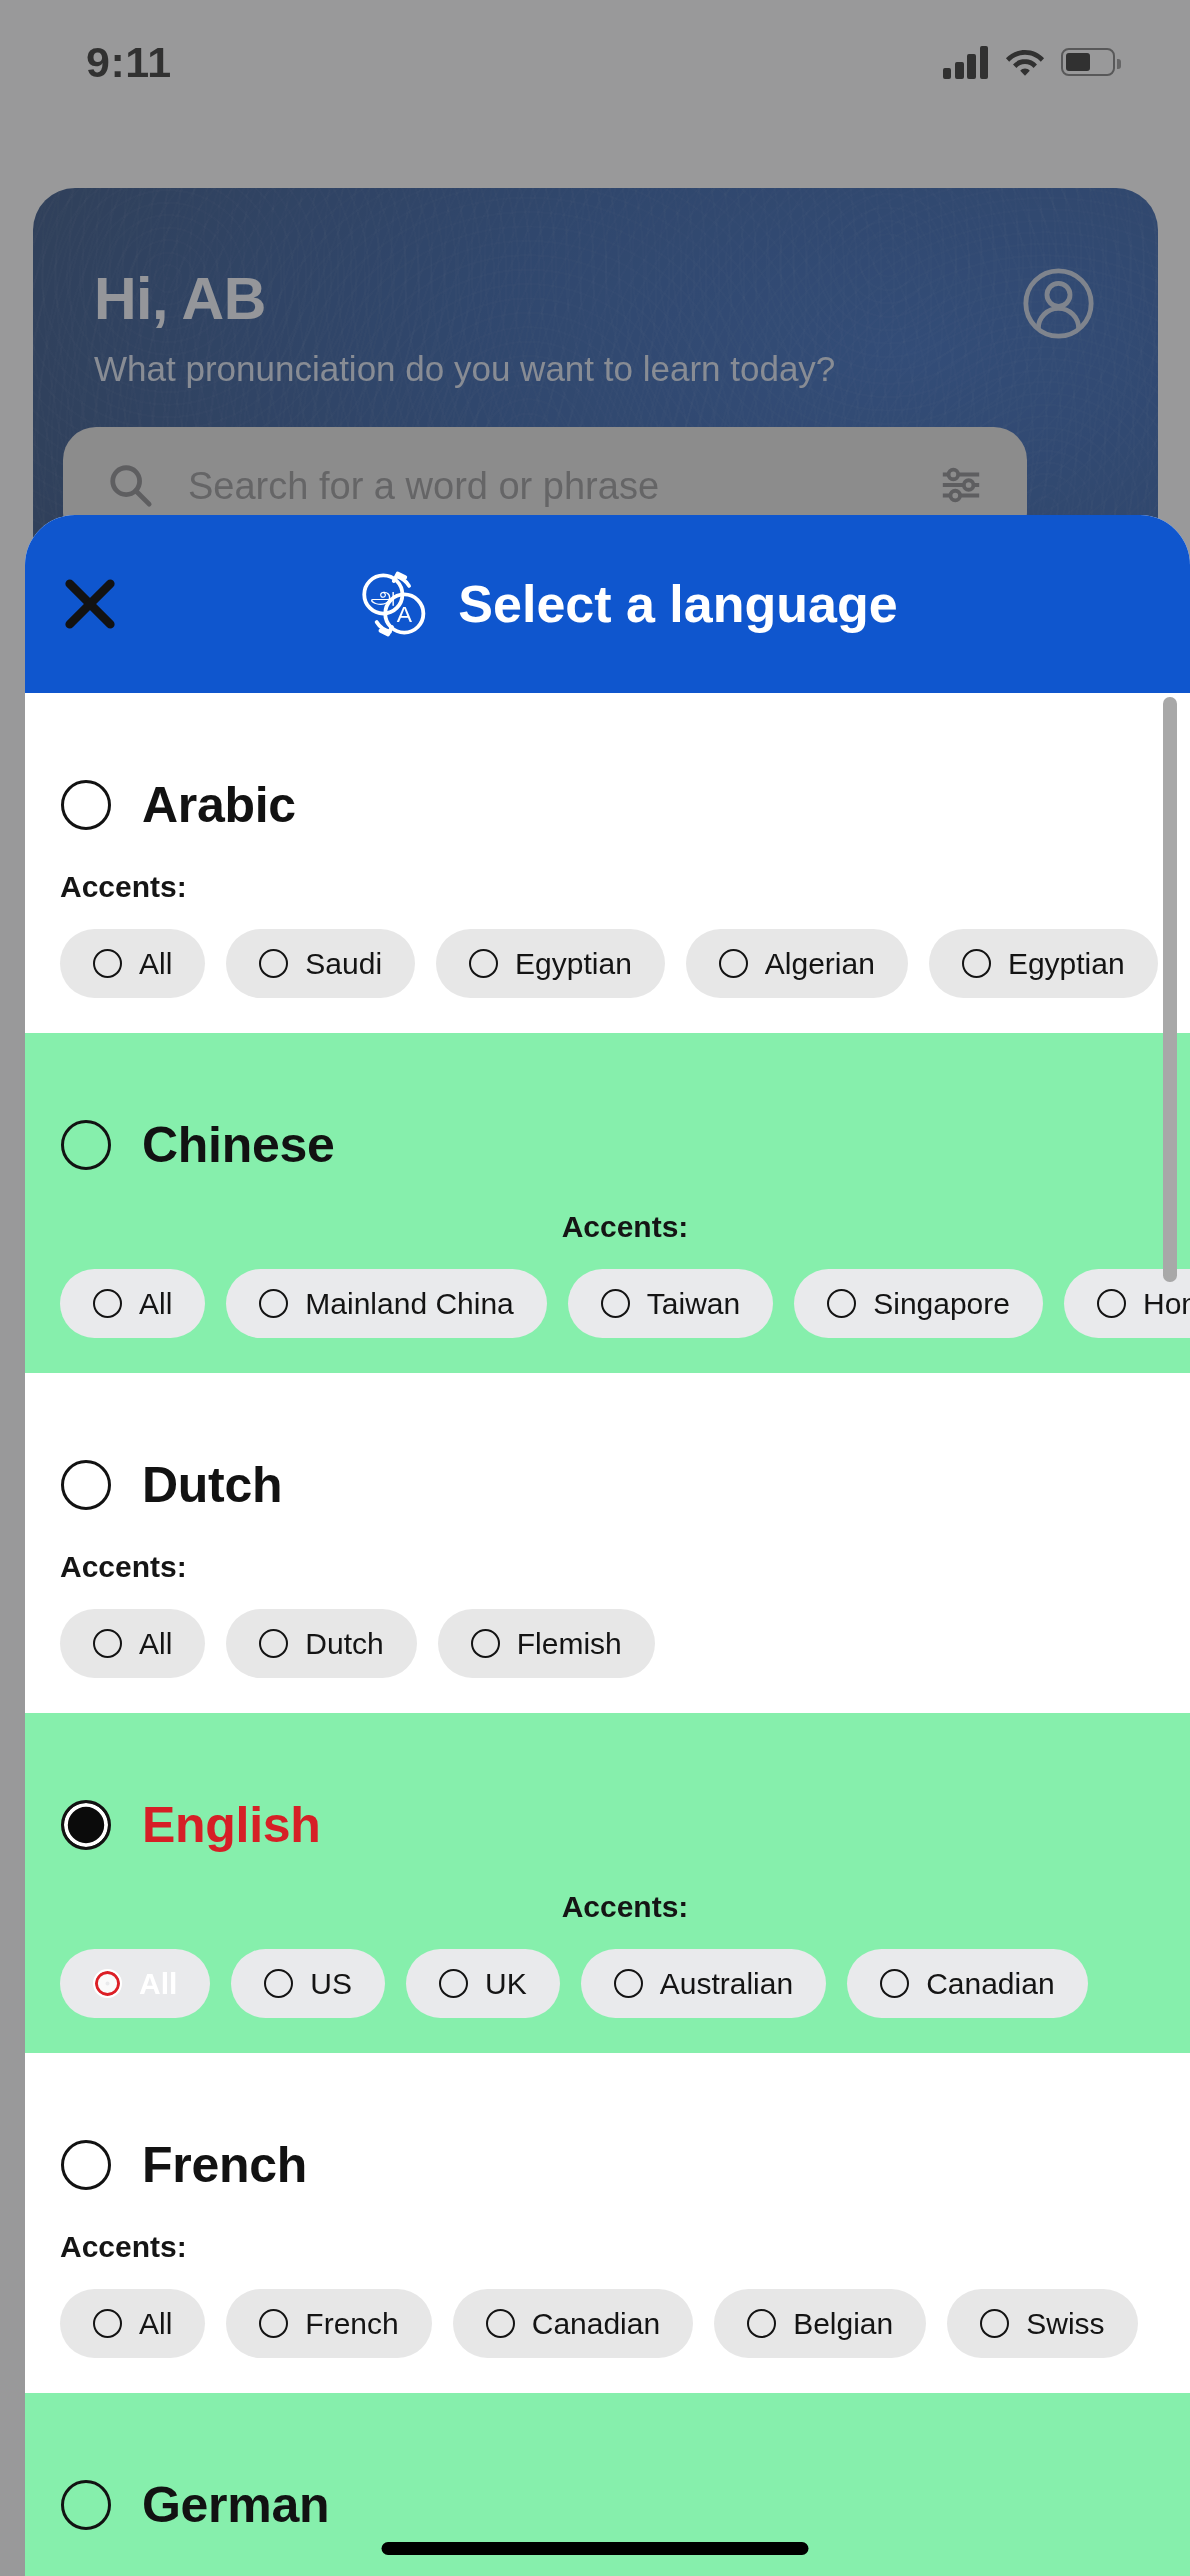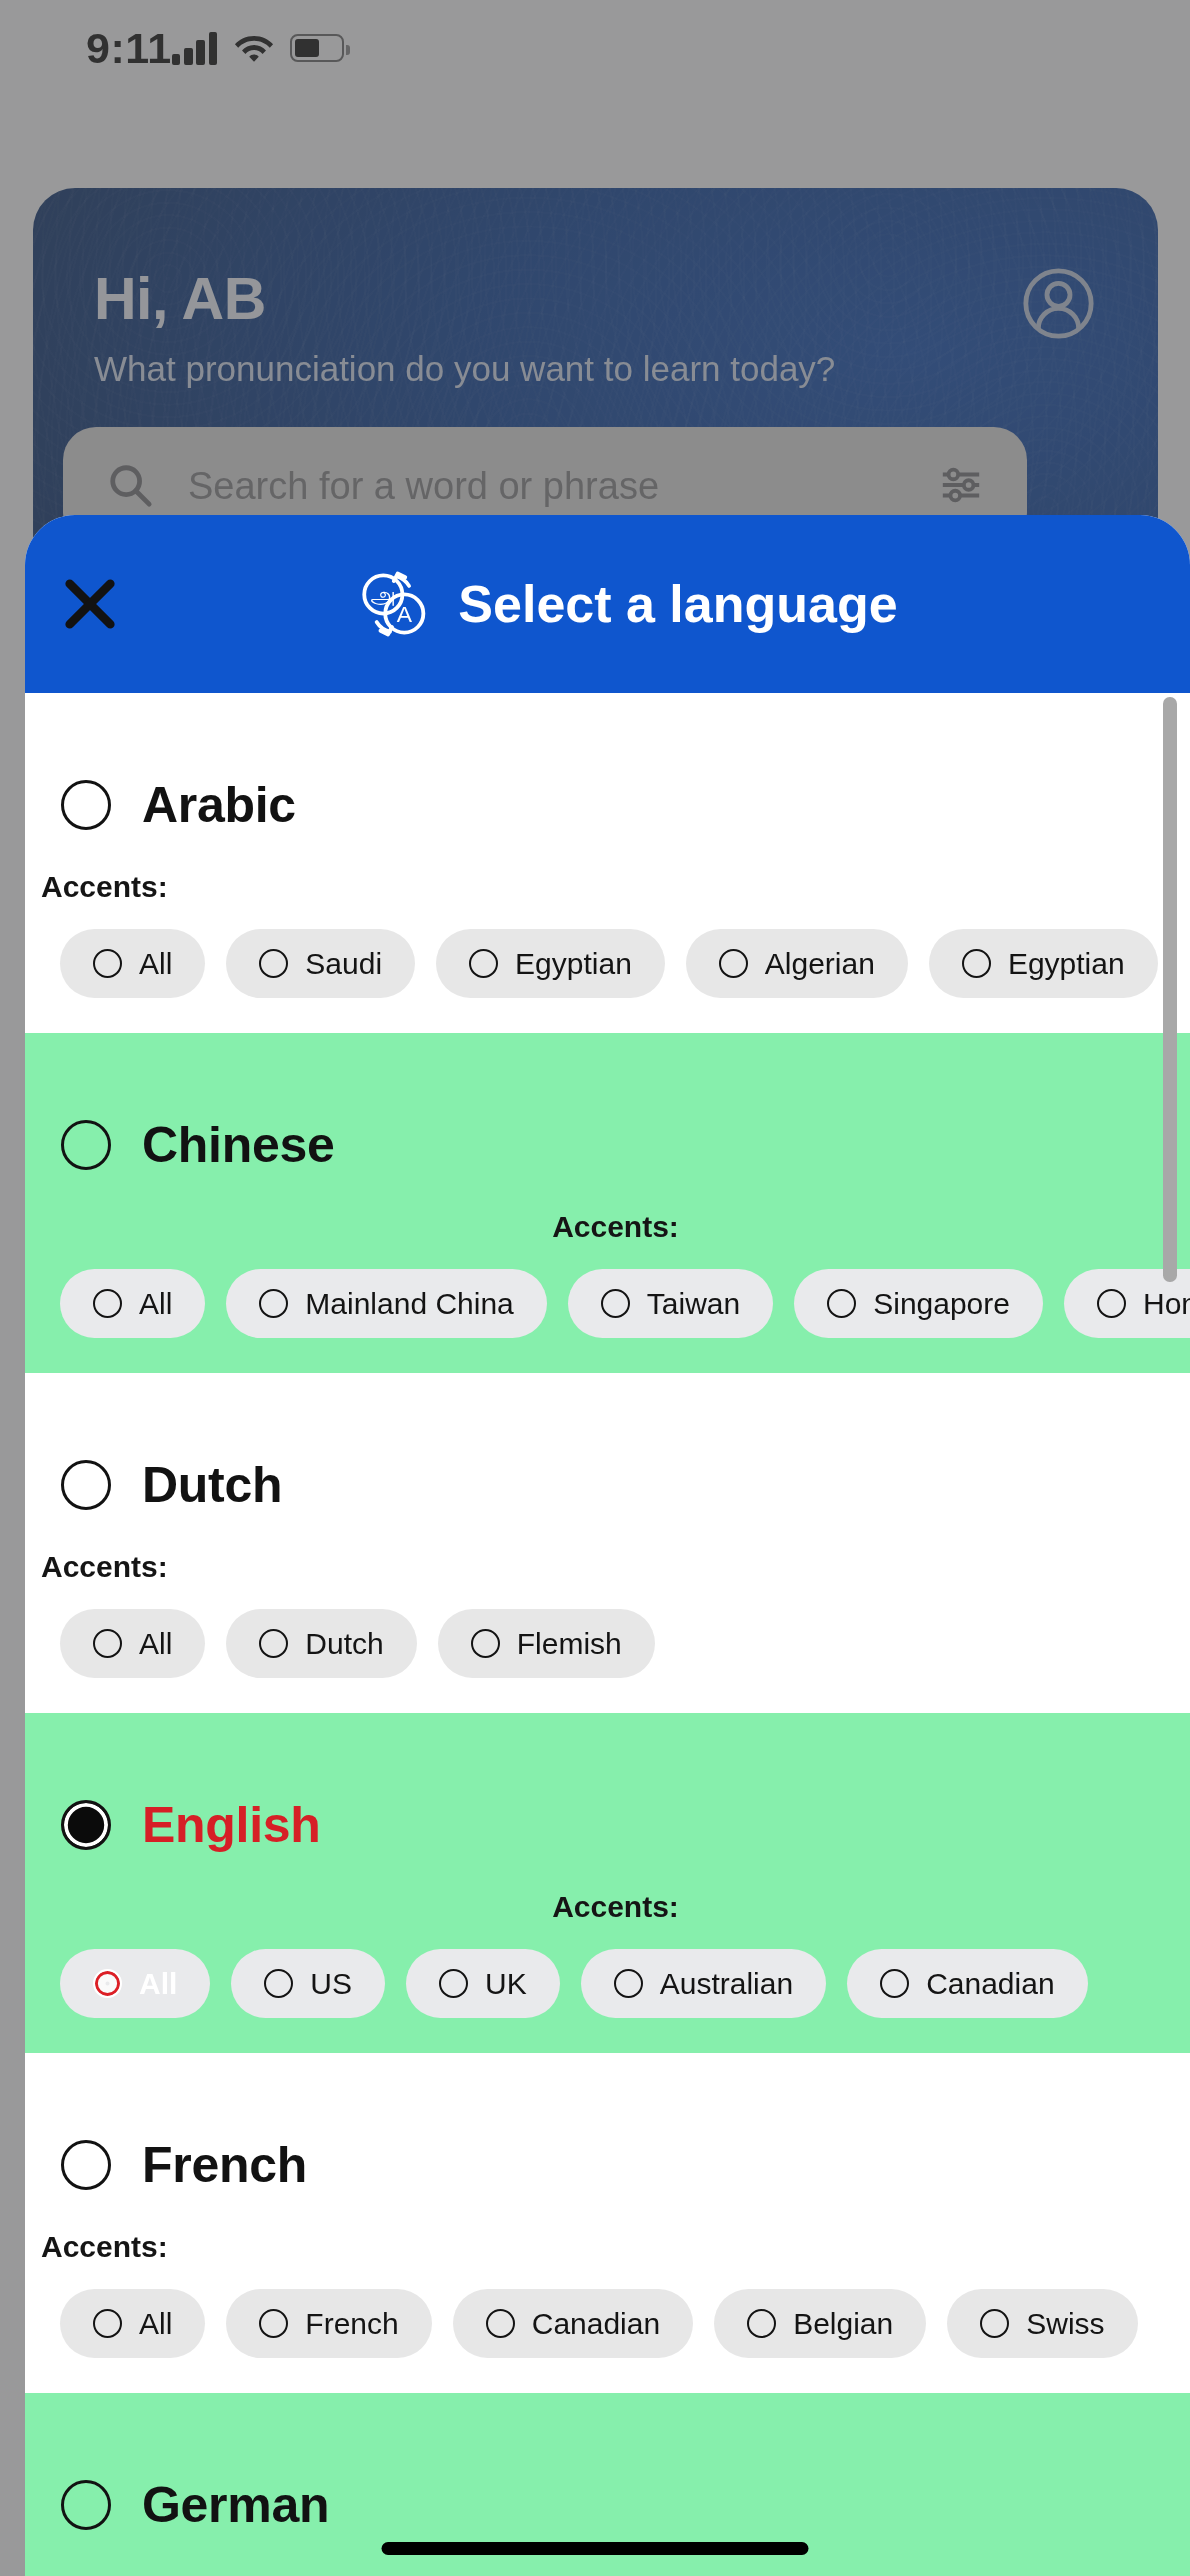--- a/index.html
+++ b/index.html
@@ -22,25 +22,26 @@
 
   
   #bg-app {
     position: absolute;
     inset: 0;
     background: #f2f2f4;
   }
 
   #status-bar {
     position: absolute;
-    top: 0; left: 0;
+    top: 14px; left: 0;
     width: 1190px;
     height: 96px;
     display: flex;
     align-items: center;
+    justify-content: space-between;
     padding: 0 75px 0 86px;
   }
   .status-time {
     font-size: 43px;
     font-weight: 600;
     color: #0c0c0c;
     letter-spacing: 0.5px;
   }
   .status-icons {
     display: flex;
@@ -227,21 +228,21 @@
     font-weight: 600;
     color: #121212;
     letter-spacing: -0.3px;
   }
   .lang-section.selected .lang-name {
     color: #d61f26;
     font-weight: 700;
   }
 
   .accents-label {
-    padding-left: 16px;
+    padding-left: 35px;
     font-size: 30px;
     font-weight: 700;
     color: #151515;
     margin-bottom: 25px;
   }
 
   .chips-row {
     display: flex;
     gap: 21px;
     padding-left: 35px;

